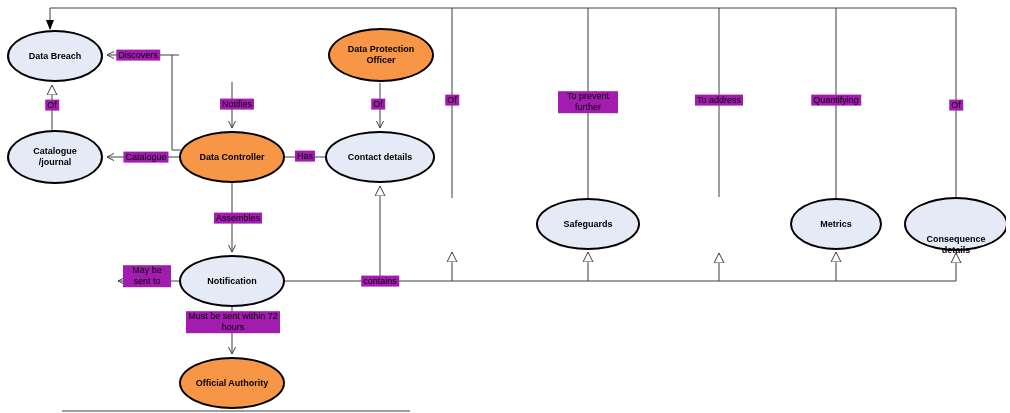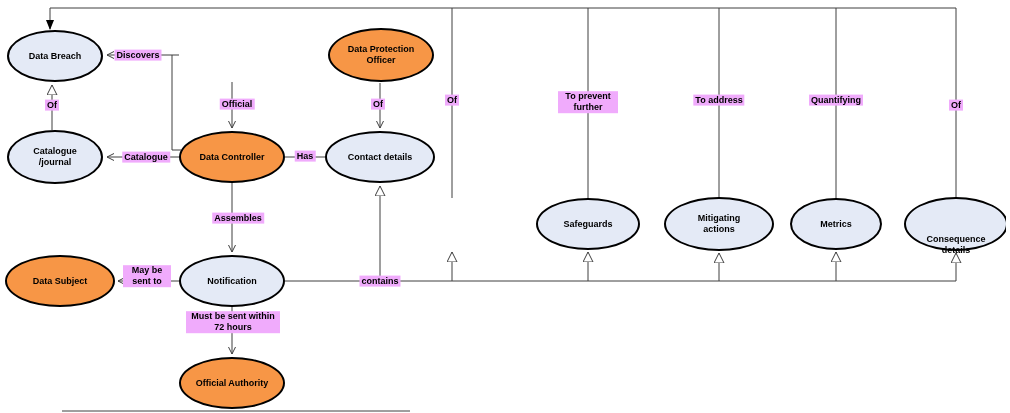--- a/index.html
+++ b/index.html
@@ -13,22 +13,22 @@
     display:flex; align-items:center; justify-content:center; text-align:center;
     font-size:9px; font-weight:bold; line-height:1.2; padding:0 8px;
   }
   .node.orange { background:var(--orange-fill,#f79646); }
   .node.light  { background:var(--light-fill,#e4eaf6); }
   .node span { display:inline-block; }
   .w60 { max-width:60px; }
   .w72 { max-width:72px;margin-top:41px; }
   .elabel {
     position:absolute; transform:translate(-50%,-50%);
-    background:#f0abfc; font-size:9px; line-height:1.2; text-align:center;
-    padding:0 2px; white-space:nowrap;font-weight:bold;
+    background:#a21caf; font-size:9px; line-height:1.2; text-align:center;
+    padding:0 2px; white-space:nowrap;
   }
   .elabel.wrap { white-space:normal; }
 </style>
 </head>
 <body>
 
 <div class="canvas">
 
   <svg width="1010" height="413" viewBox="0 0 1010 413">
     <defs>
@@ -86,42 +86,36 @@
   <div class="node orange" style="left:179px;top:131px;width:106px;height:52px">
       <span>Data Controller</span>
     </div>
   <div class="node light" style="left:325px;top:131px;width:110px;height:52px">
       <span>Contact details</span>
     </div>
 
   <div class="node light" style="left:536px;top:198px;width:104px;height:52px">
       <span>Safeguards</span>
     </div>
-  <div class="node light" style="left:664px;top:197px;width:110px;height:54px">
-      <span class="w60">Mitigating actions</span>
-    </div>
   <div class="node light" style="left:790px;top:198px;width:92px;height:52px">
       <span>Metrics</span>
     </div>
   <div class="node light" style="left:904px;top:197px;width:104px;height:54px">
       <span class="w72">Consequence details</span>
     </div>
 
-  <div class="node orange" style="left:5px;top:255px;width:110px;height:52px">
-      <span>Data Subject</span>
-    </div>
   <div class="node light" style="left:179px;top:255px;width:106px;height:52px">
       <span>Notification</span>
     </div>
   <div class="node orange" style="left:179px;top:357px;width:106px;height:52px">
       <span>Official Authority</span>
     </div>
 
   <div class="elabel" style="left:138px;top:55px">Discovers</div>
-  <div class="elabel" style="left:237px;top:104px">Official</div>
+  <div class="elabel" style="left:237px;top:104px">Notifies</div>
   <div class="elabel" style="left:52px;top:105px">Of</div>
   <div class="elabel" style="left:378px;top:104px">Of</div>
   <div class="elabel" style="left:146px;top:157px">Catalogue</div>
   <div class="elabel" style="left:305px;top:156px">Has</div>
   <div class="elabel" style="left:238px;top:218px">Assembles</div>
   <div class="elabel wrap" style="left:147px;top:276px;width:48px">May be sent to</div>
   <div class="elabel wrap" style="left:233px;top:322px;width:94px">Must be sent within 72 hours</div>
   <div class="elabel" style="left:380px;top:281px">contains</div>
   <div class="elabel" style="left:452px;top:100px">Of</div>
   <div class="elabel wrap" style="left:588px;top:102px;width:60px">To prevent further</div>

